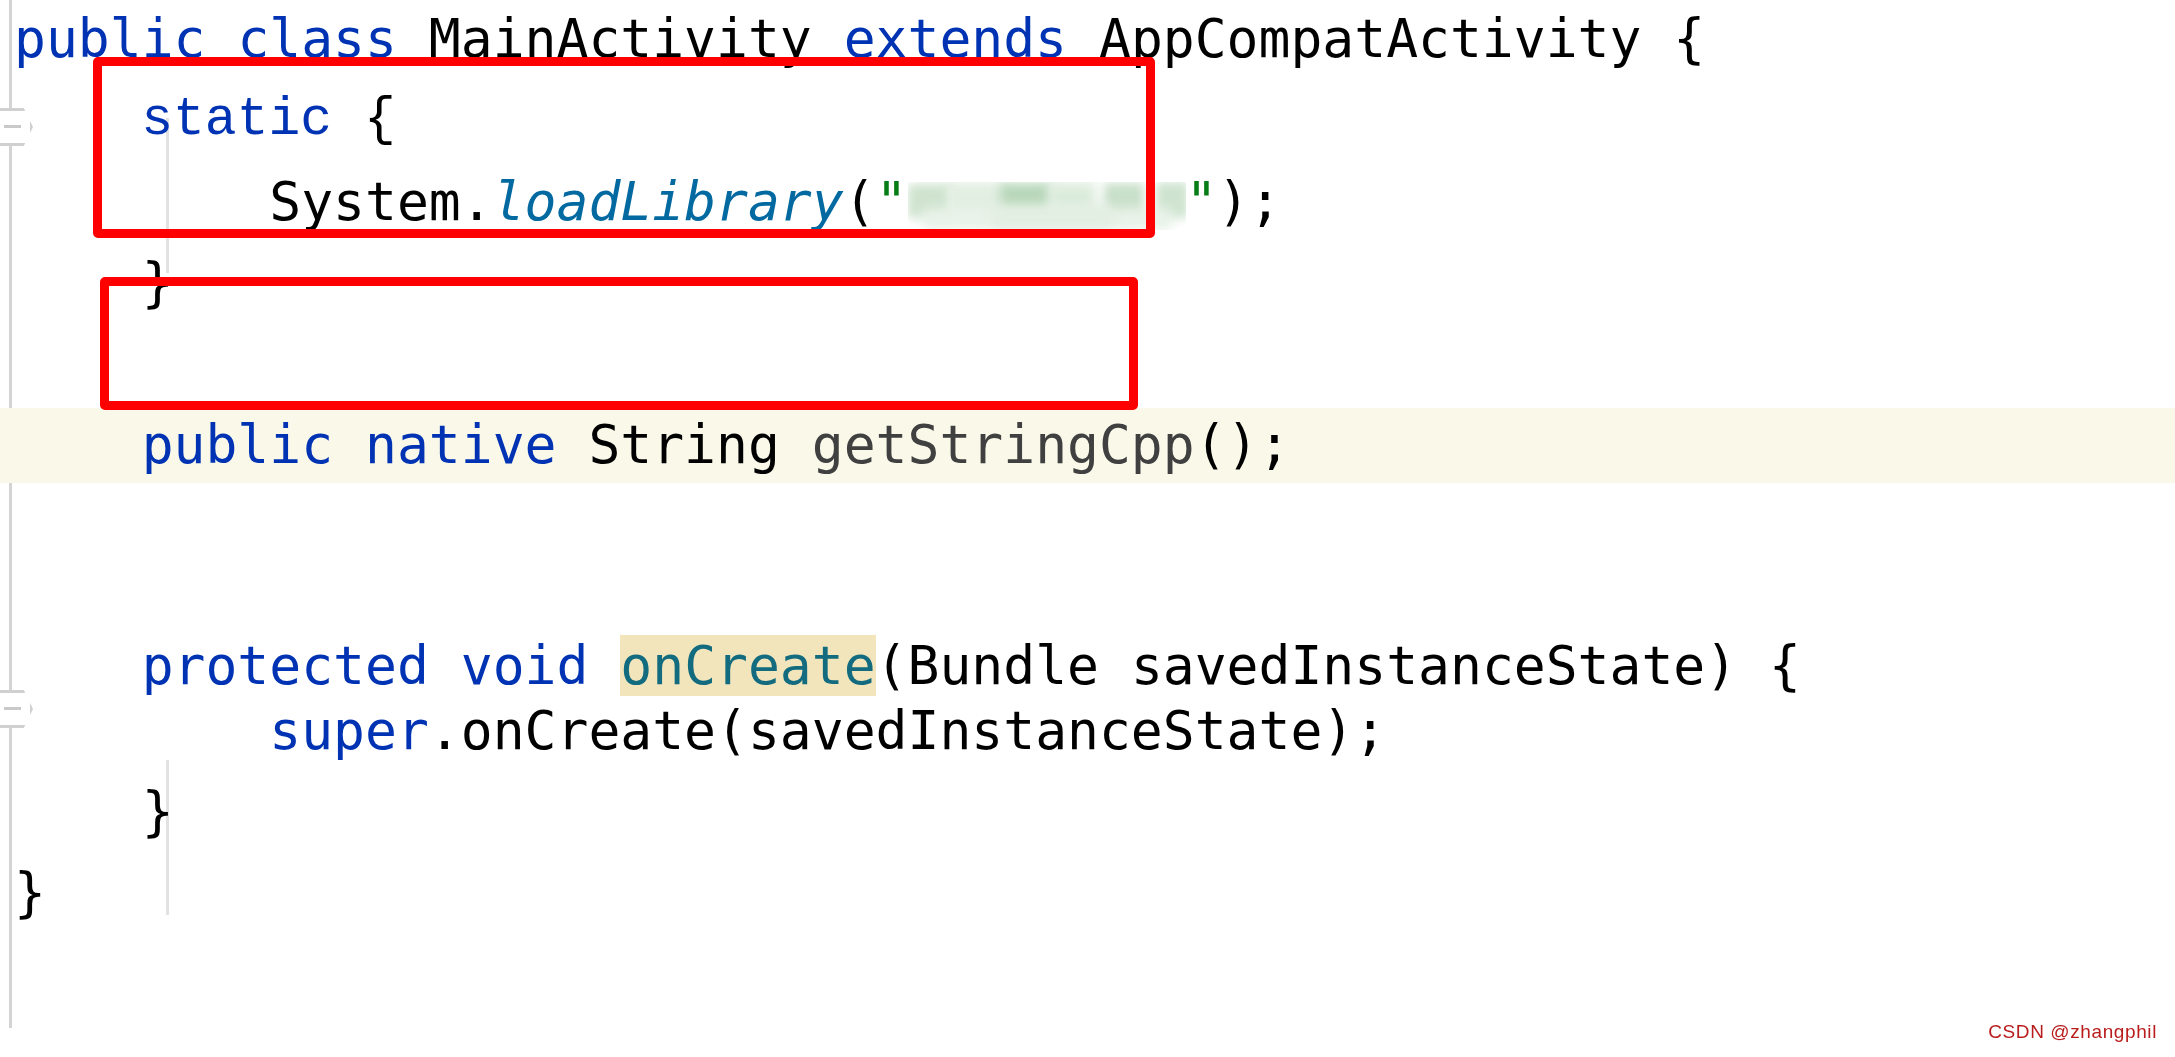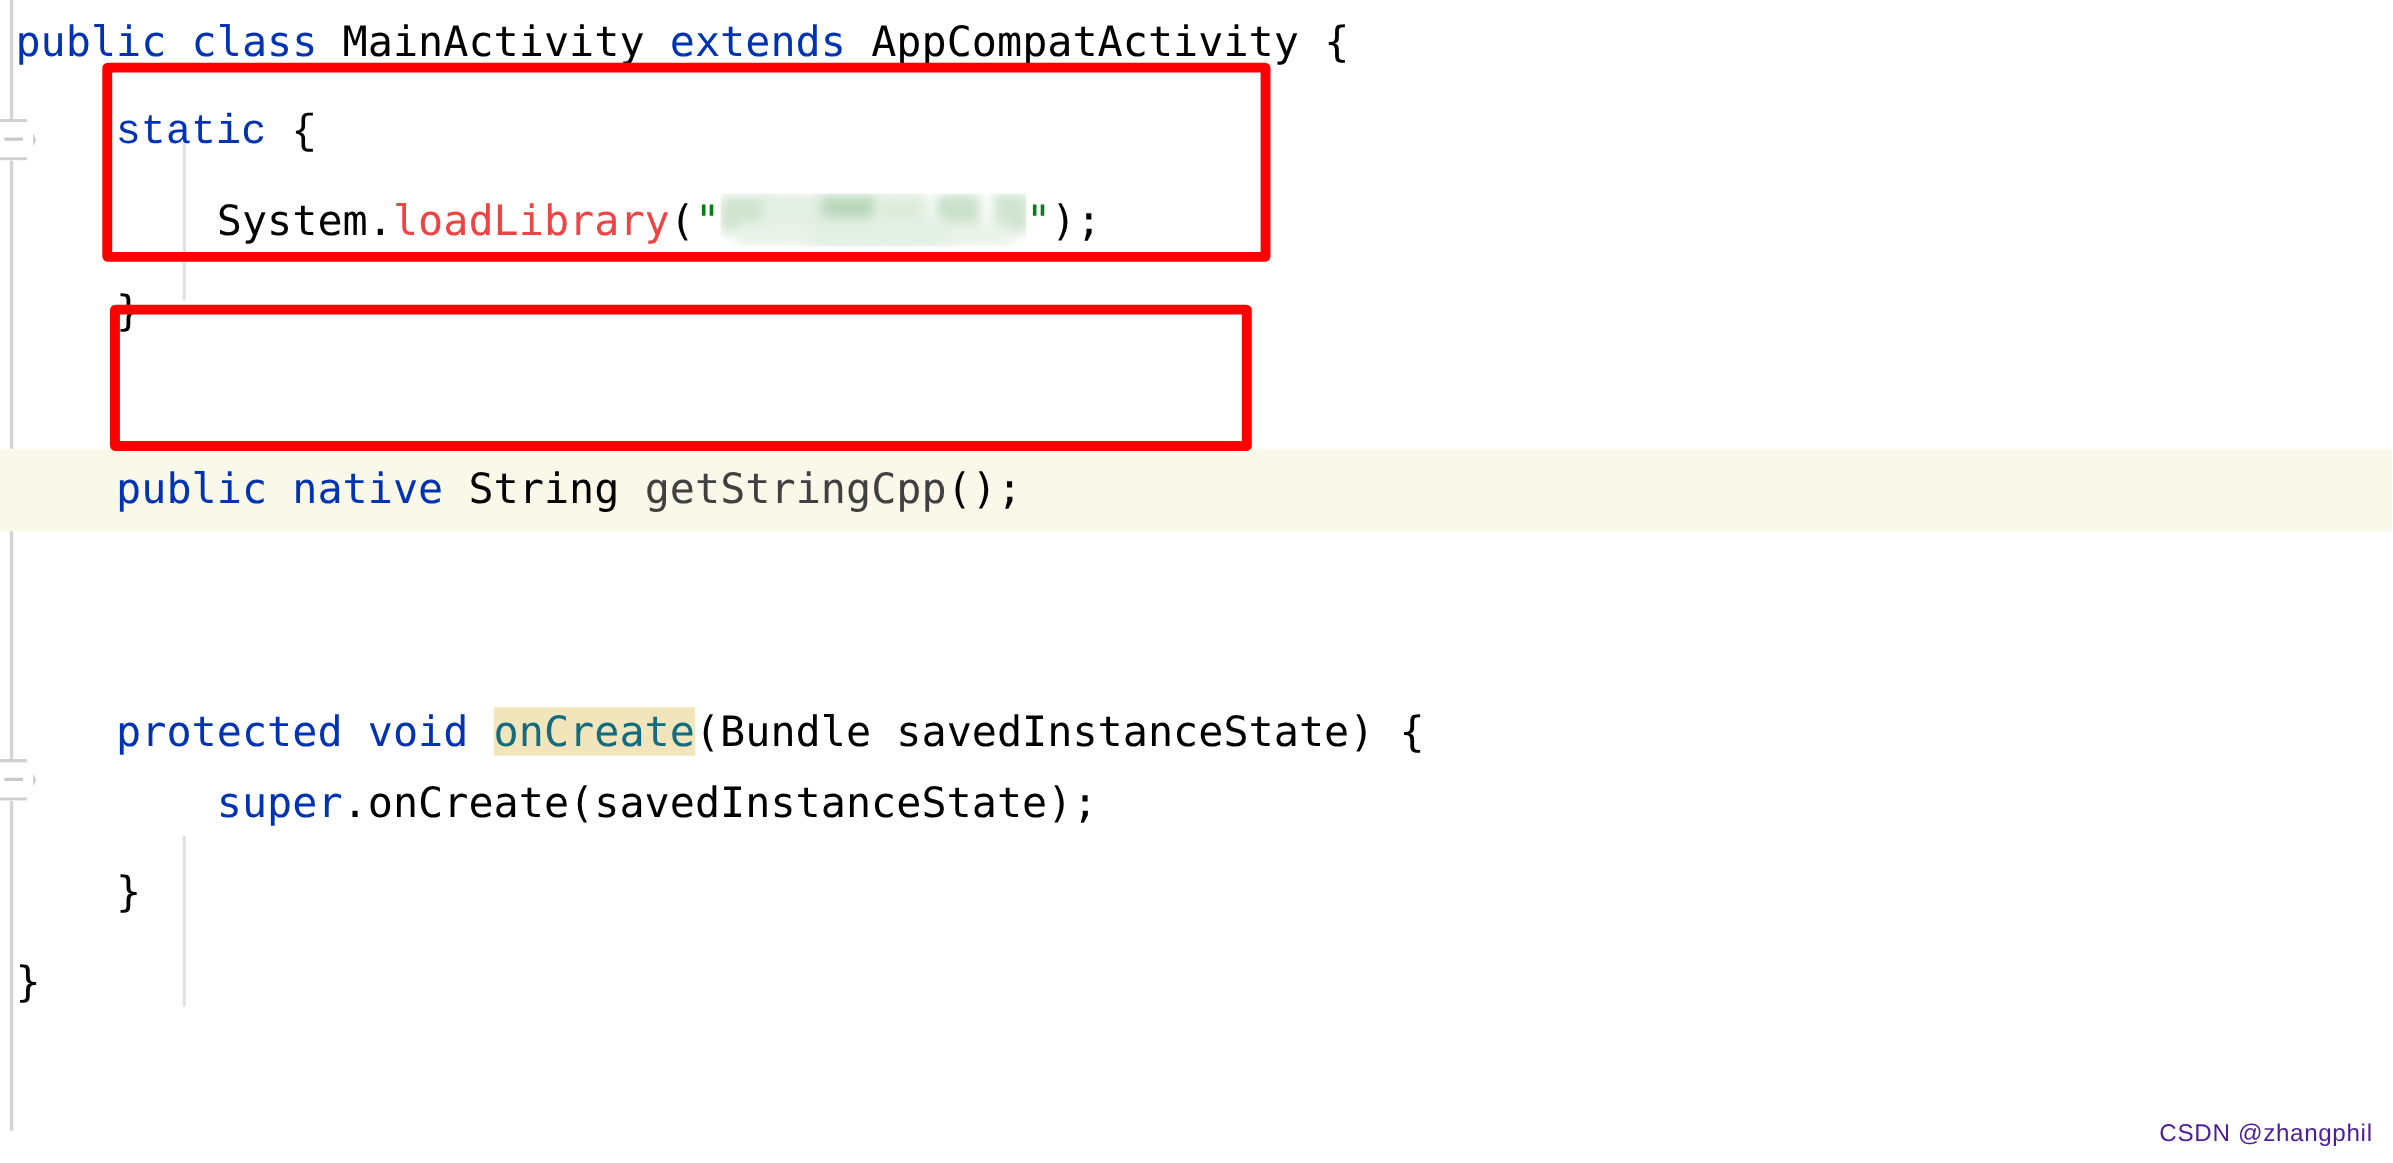--- a/index.html
+++ b/index.html
@@ -32,39 +32,39 @@
     clip-path:polygon(0 0,72% 0,100% 50%,72% 100%,0 100%);
     box-sizing:border-box;
   }
   .fold-marker .bar{
     position:absolute;left:4px;top:17px;width:17px;height:3px;background:#c9c9c9;
   }
 
   
   .code{
     position:absolute;left:0;top:0;width:2175px;height:1057px;
-    font-size:38px;line-height:81px;
+    font-size:53px;line-height:81px;
     letter-spacing:0px;
     white-space:pre;
   }
   .line{
     position:absolute;left:0;width:2175px;height:81px;
     display:block;
   }
   .line .txt{position:absolute;top:0;left:0;display:block;padding-left:0;}
 
   
   .caret-band{
     position:absolute;left:0;width:2175px;height:75px;background:#faf8e9;
   }
 
   
   .kw   {color:#0033b3;}          
   .id   {color:#000000;}          
-  .mthi {color:#ef4444;} 
+  .mthi {color:#0369a1;font-style:italic;} 
   .decl {color:#404040;}          
   .anno {color:#9e880d;}          
   .str  {color:#067d17;}          
   .teal {color:#126b7e;}          
   .tealbg{background:#f2e5bb;}
 
   
   .indent-guide{
     position:absolute;width:3px;background:#e2e2e2;
   }
@@ -87,21 +87,21 @@
   
   .annot-box{
     position:absolute;border:9px solid #fe0000;border-radius:5px;
     box-sizing:border-box;pointer-events:none;
   }
 
   
   .watermark{
     position:absolute;right:18px;bottom:14px;
     font-family:"Liberation Sans","DejaVu Sans",sans-serif;
-    font-size:22px;color:#4c1d95;letter-spacing:.6px;
+    font-size:19px;color:#b91c1c;letter-spacing:.6px;
     white-space:nowrap;
   }
 </style>
 </head>
 <body>
 
 <div id="editor">
 
   <div class="gutter">
     <div class="fold-line" style="top:0px;height:112px;"></div>

